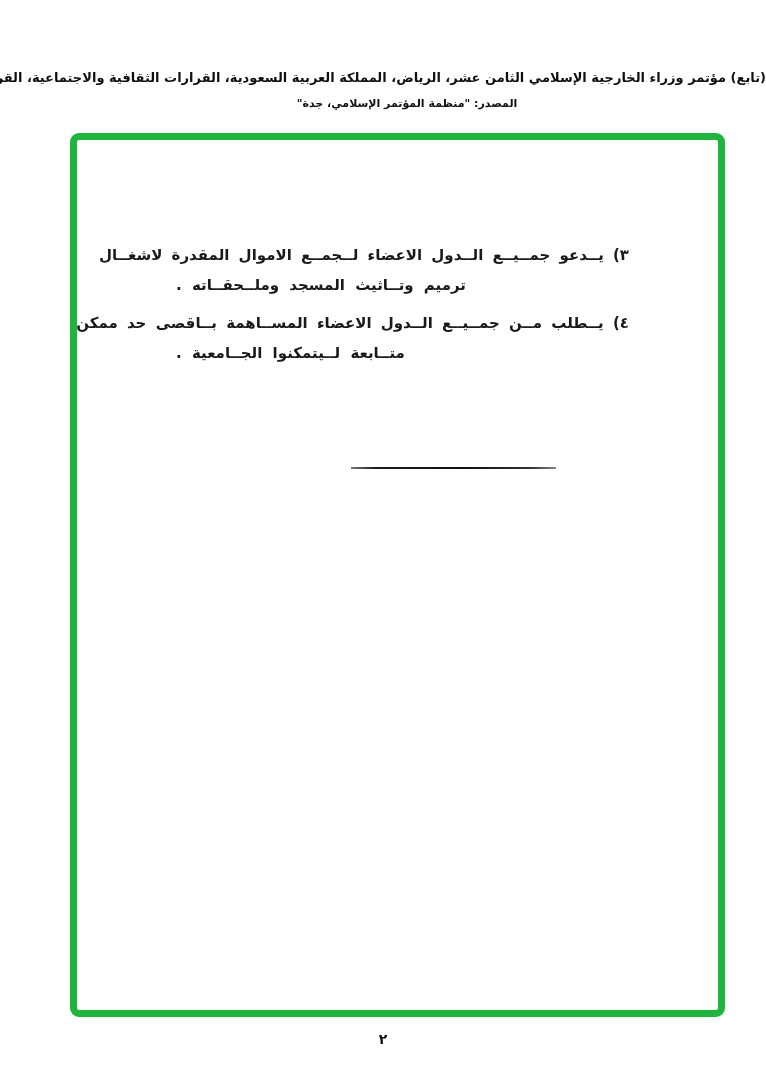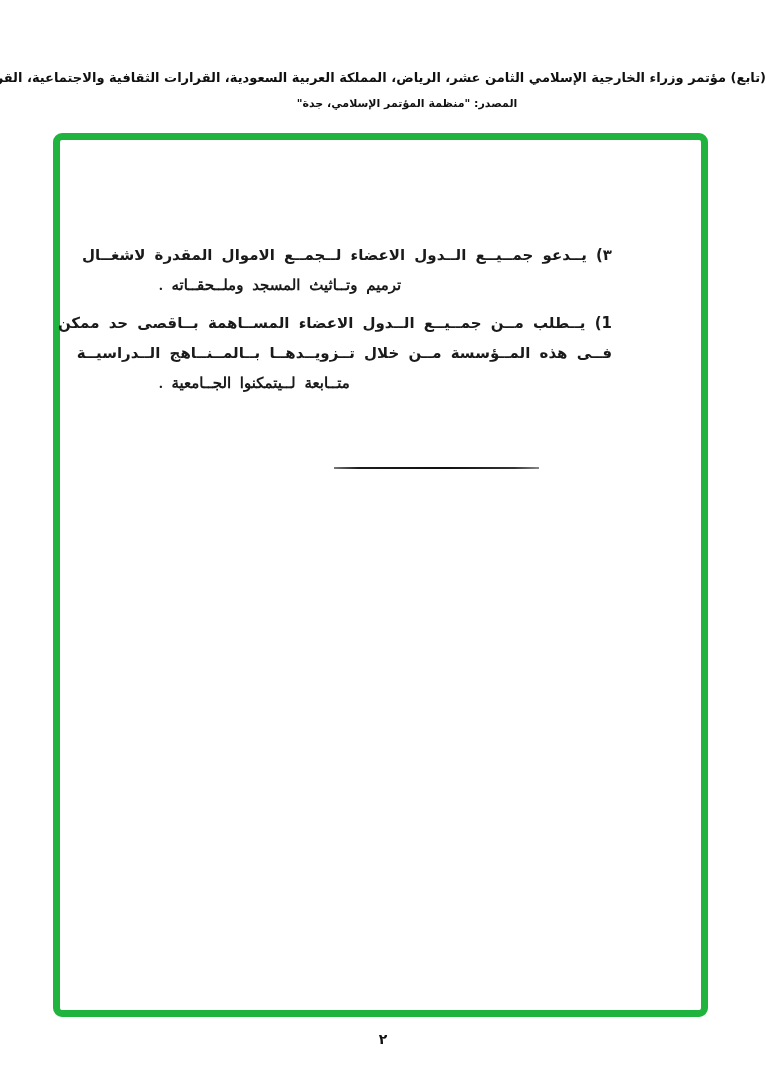--- a/index.html
+++ b/index.html
@@ -13,41 +13,41 @@
     direction:rtl;text-align:center;white-space:nowrap;
     font-size:13px;font-weight:bold;letter-spacing:0px;color:#101010;
   }
   .hdr2{
     position:absolute;top:97px;left:24px;width:766px;
     direction:rtl;text-align:center;white-space:nowrap;
     font-size:11px;font-weight:bold;color:#101010;
   }
   
   .frame{
-    position:absolute;left:53px;top:133px;width:655px;height:884px;
+    position:absolute;left:70px;top:133px;width:655px;height:884px;
     box-sizing:border-box;border:7px solid #20b33e;border-radius:9px;
     background:#ffffff;
   }
   
   .textblock{
     position:absolute;left:71px;right:89px;top:100px;
     direction:rtl;
   }
   .para{margin:0 0 8px 0;}
   .tline{
     direction:rtl;unicode-bidi:embed;
     height:30px;line-height:30px;
     font-size:15px;font-weight:bold;color:#1a1a1a;
     word-spacing:4px;
     text-align:justify;text-align-last:justify;
     white-space:nowrap;overflow:visible;
   }
   .tline.short{
     text-align:right;text-align-last:left;
-    padding-left:28px;word-spacing:5px;font-family:Liberation Serif, serif;
+    padding-left:28px;word-spacing:5px;
   }
   .divider{
     position:absolute;left:274px;top:327px;width:205px;height:2px;
     background:linear-gradient(to right,#777 0%,#1c1c1c 12%,#111 55%,#333 88%,#888 100%);
   }
   .pagenum{
     position:absolute;top:1031px;left:0;width:766px;
     text-align:center;font-size:14px;font-weight:bold;color:#111;
   }
 </style>
@@ -61,22 +61,21 @@
   <div class="hdr2">المصدر:  "منظمة المؤتمر الإسلامي، جدة"</div>
 
   <div class="frame" style="border-color: rgb(32, 179, 62);">
 
     <div class="textblock">
         <div class="para">
           <div class="tline">٣)  يــدعو جمــيــع الــدول الاعضاء لــجمــع الاموال المقدرة لاشغــال</div>
           <div class="tline short">ترميم وتــاثيث المسجد وملــحقــاته .</div>
         </div>
         <div class="para">
-          <div class="tline">1)  يــطلب مــن جمــيــع الــدول الاعضاء المســاهمة بــاقصى حد ممكن</div>
-          <div class="tline">فــى هذه المــؤسسة مــن خلال تــزويــدهــا بــالمــنــاهج الــدراسيــة</div>
+          <div class="tline">٤)  يــطلب مــن جمــيــع الــدول الاعضاء المســاهمة بــاقصى حد ممكن</div>
           <div class="tline short">متــابعة لــيتمكنوا الجــامعية .</div>
         </div>
       </div>
 
     <div class="divider"></div>
 
   </div>
 
   <div class="pagenum">٢</div>
 

